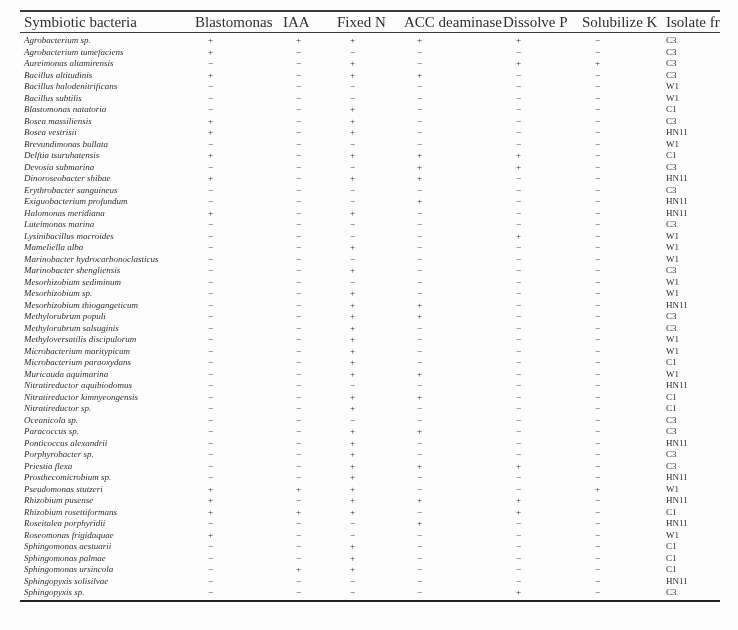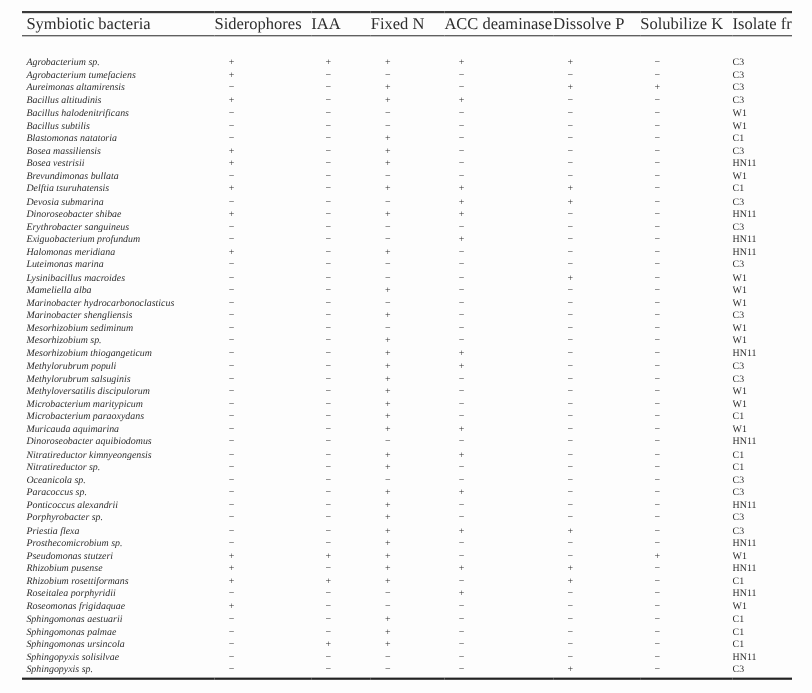--- a/index.html
+++ b/index.html
@@ -49,21 +49,21 @@
   thead th.name-col { padding-left: 4px; }
   tbody td {
     font-size: 9px;
     line-height: 11.5px;
     height: 11.5px;
     padding: 0;
     white-space: nowrap;
     overflow: hidden;
     vertical-align: middle;
   }
-  tbody tr:first-child td { padding-top: 18px; }
+  tbody tr:first-child td { padding-top: 2px; }
   tbody tr:last-child td { padding-bottom: 1px; }
   td.name {
     font-style: italic;
     padding-left: 4px;
   }
   td.sym { padding-left: 13px; }
   td.isolate { padding-left: 0; }
 </style>
 </head>
 <body>
@@ -76,21 +76,21 @@
         <col class="c2">
         <col class="c3">
       <col class="c4">
         <col class="c5">
         <col class="c6">
         <col class="c7">
     </colgroup>
     <thead>
       <tr id="head-row">
           <th class="name-col">Symbiotic bacteria</th>
-          <th>Siderophores</th>
+          <th>Blastomonas</th>
           <th>IAA</th>
           <th>Fixed N</th>
           <th>ACC deaminase</th>
           <th>Dissolve P</th>
           <th>Solubilize K</th>
           <th>Isolate from</th>
         </tr>
     </thead>
     <tbody id="body-rows">
         <tr>
@@ -387,21 +387,21 @@
           <td class="name">Muricauda aquimarina</td>
           <td class="sym">−</td>
           <td class="sym">−</td>
           <td class="sym">+</td>
           <td class="sym">+</td>
           <td class="sym">−</td>
           <td class="sym">−</td>
           <td class="isolate">W1</td>
         </tr>
         <tr>
-          <td class="name">Dinoroseobacter aquibiodomus</td>
+          <td class="name">Nitratireductor aquibiodomus</td>
           <td class="sym">−</td>
           <td class="sym">−</td>
           <td class="sym">−</td>
           <td class="sym">−</td>
           <td class="sym">−</td>
           <td class="sym">−</td>
           <td class="isolate">HN11</td>
         </tr>
         <tr>
           <td class="name">Nitratireductor kimnyeongensis</td>

